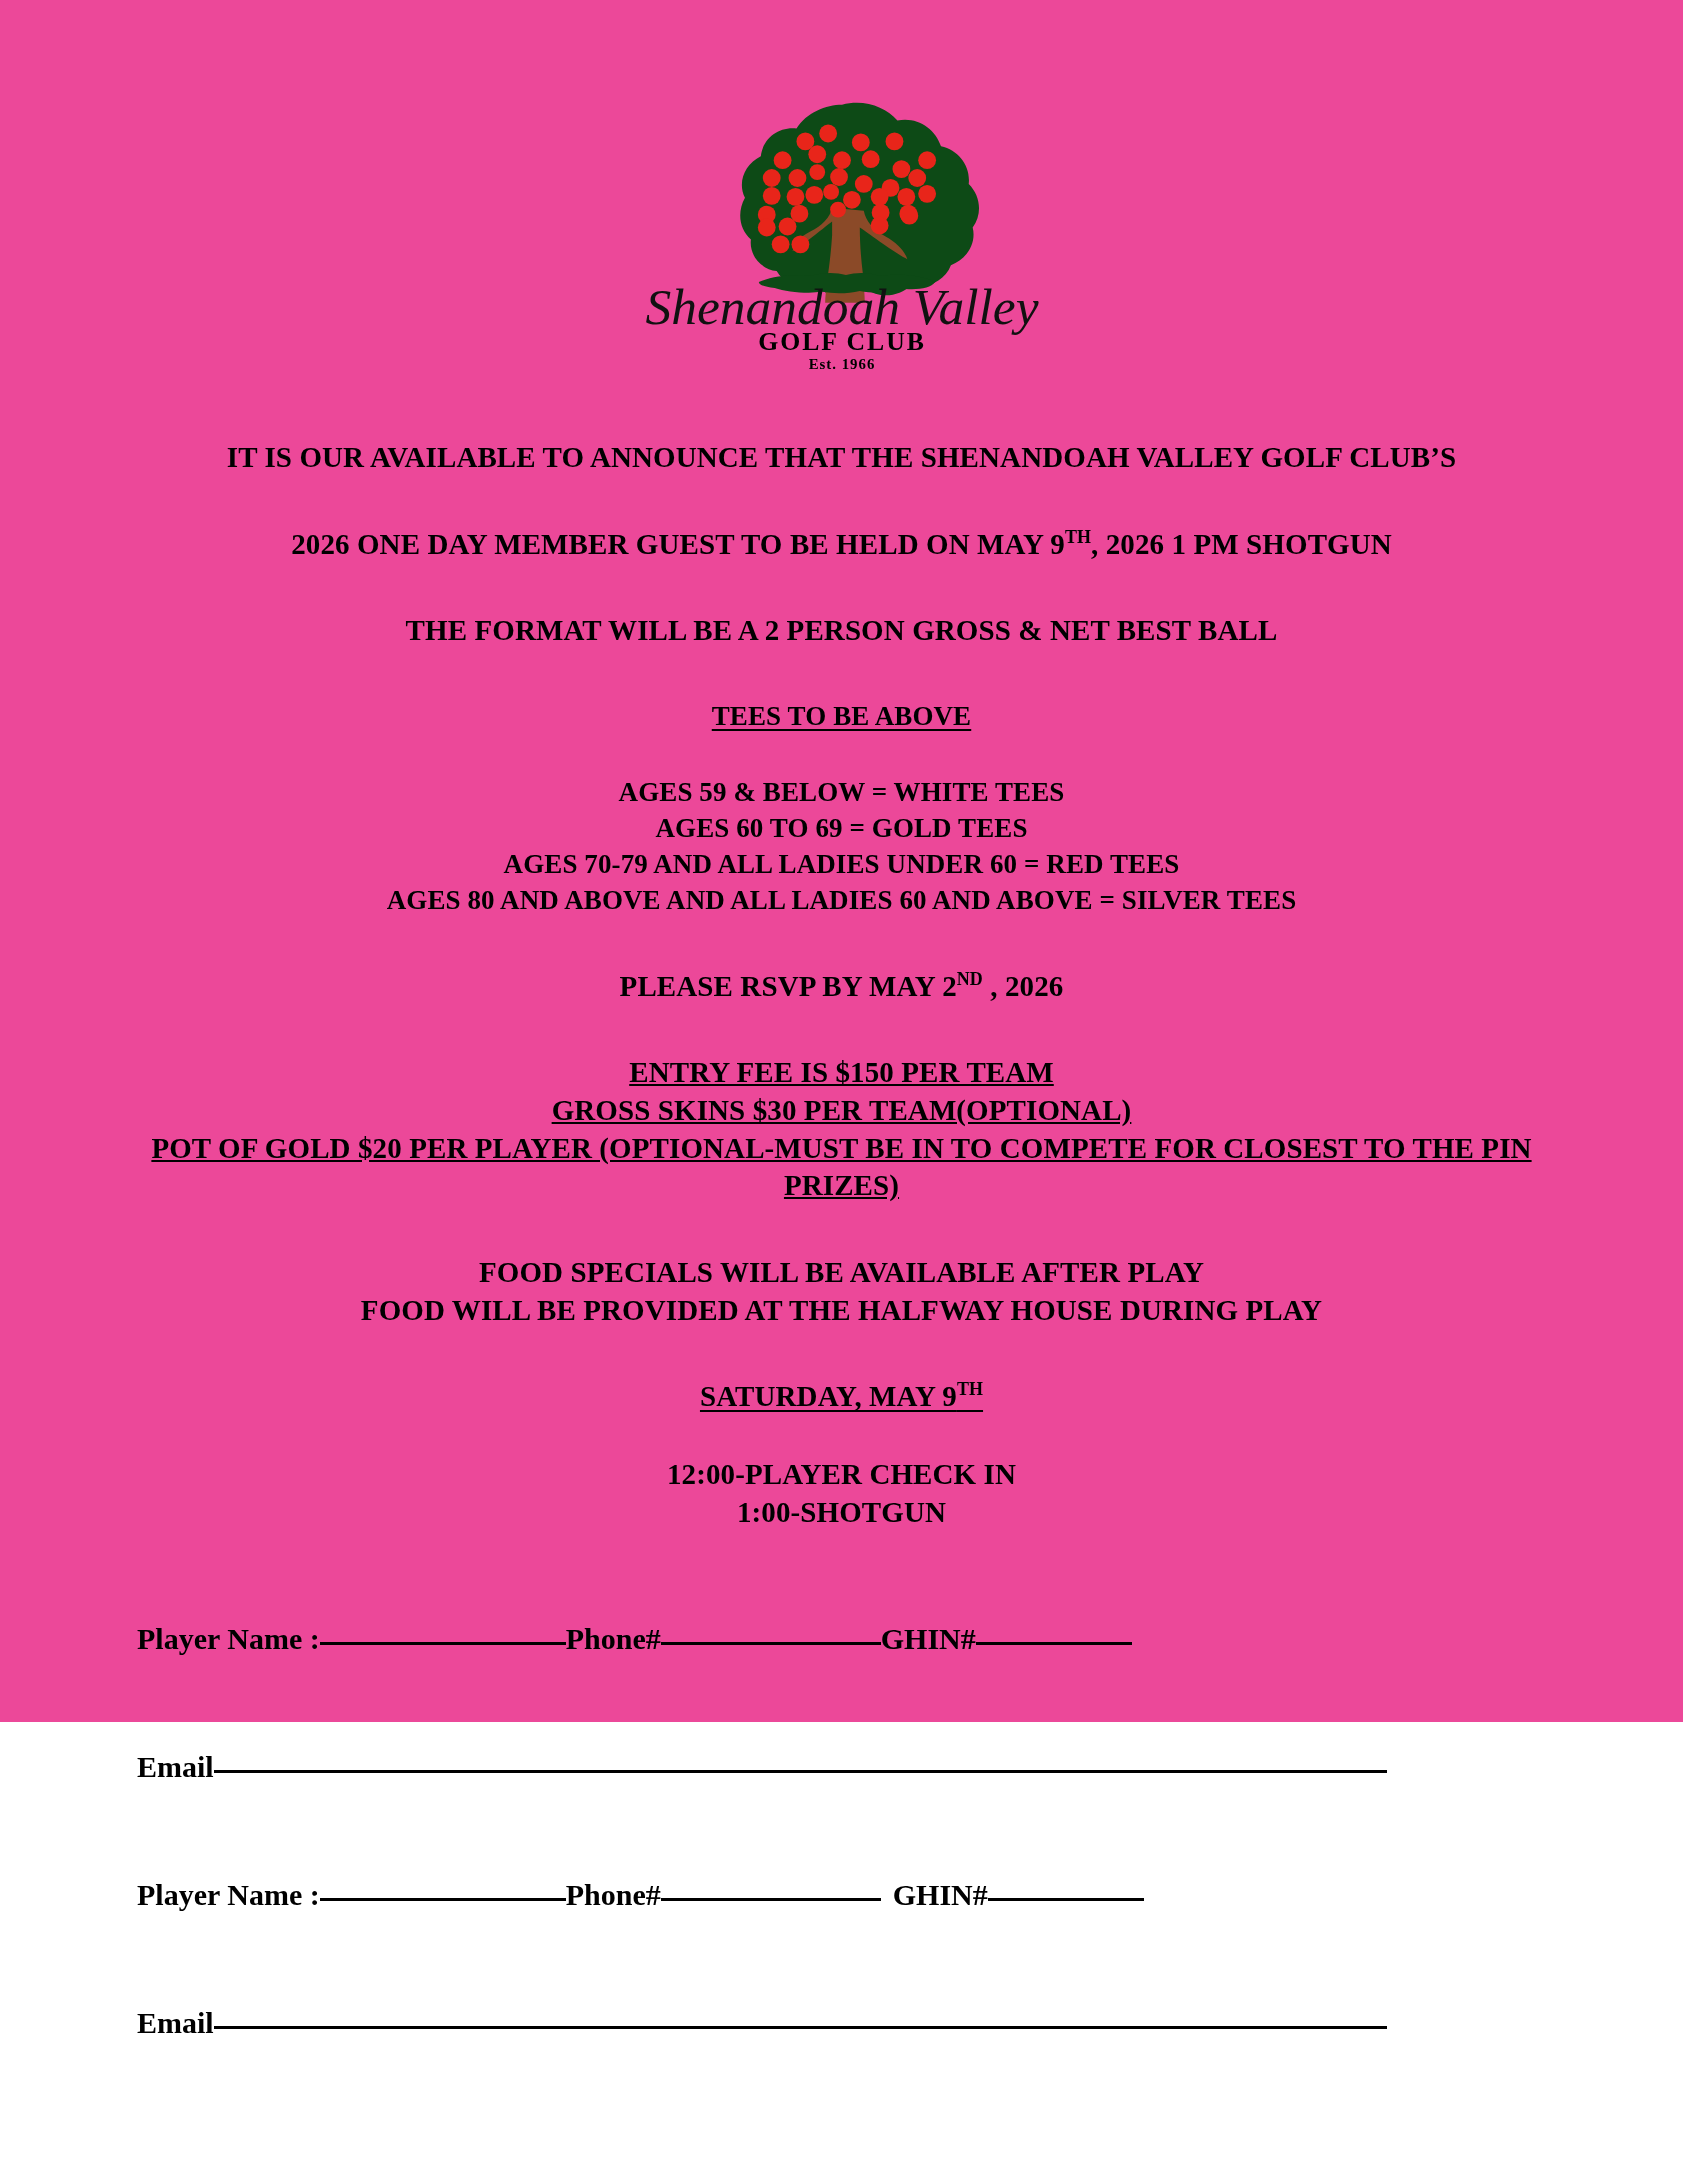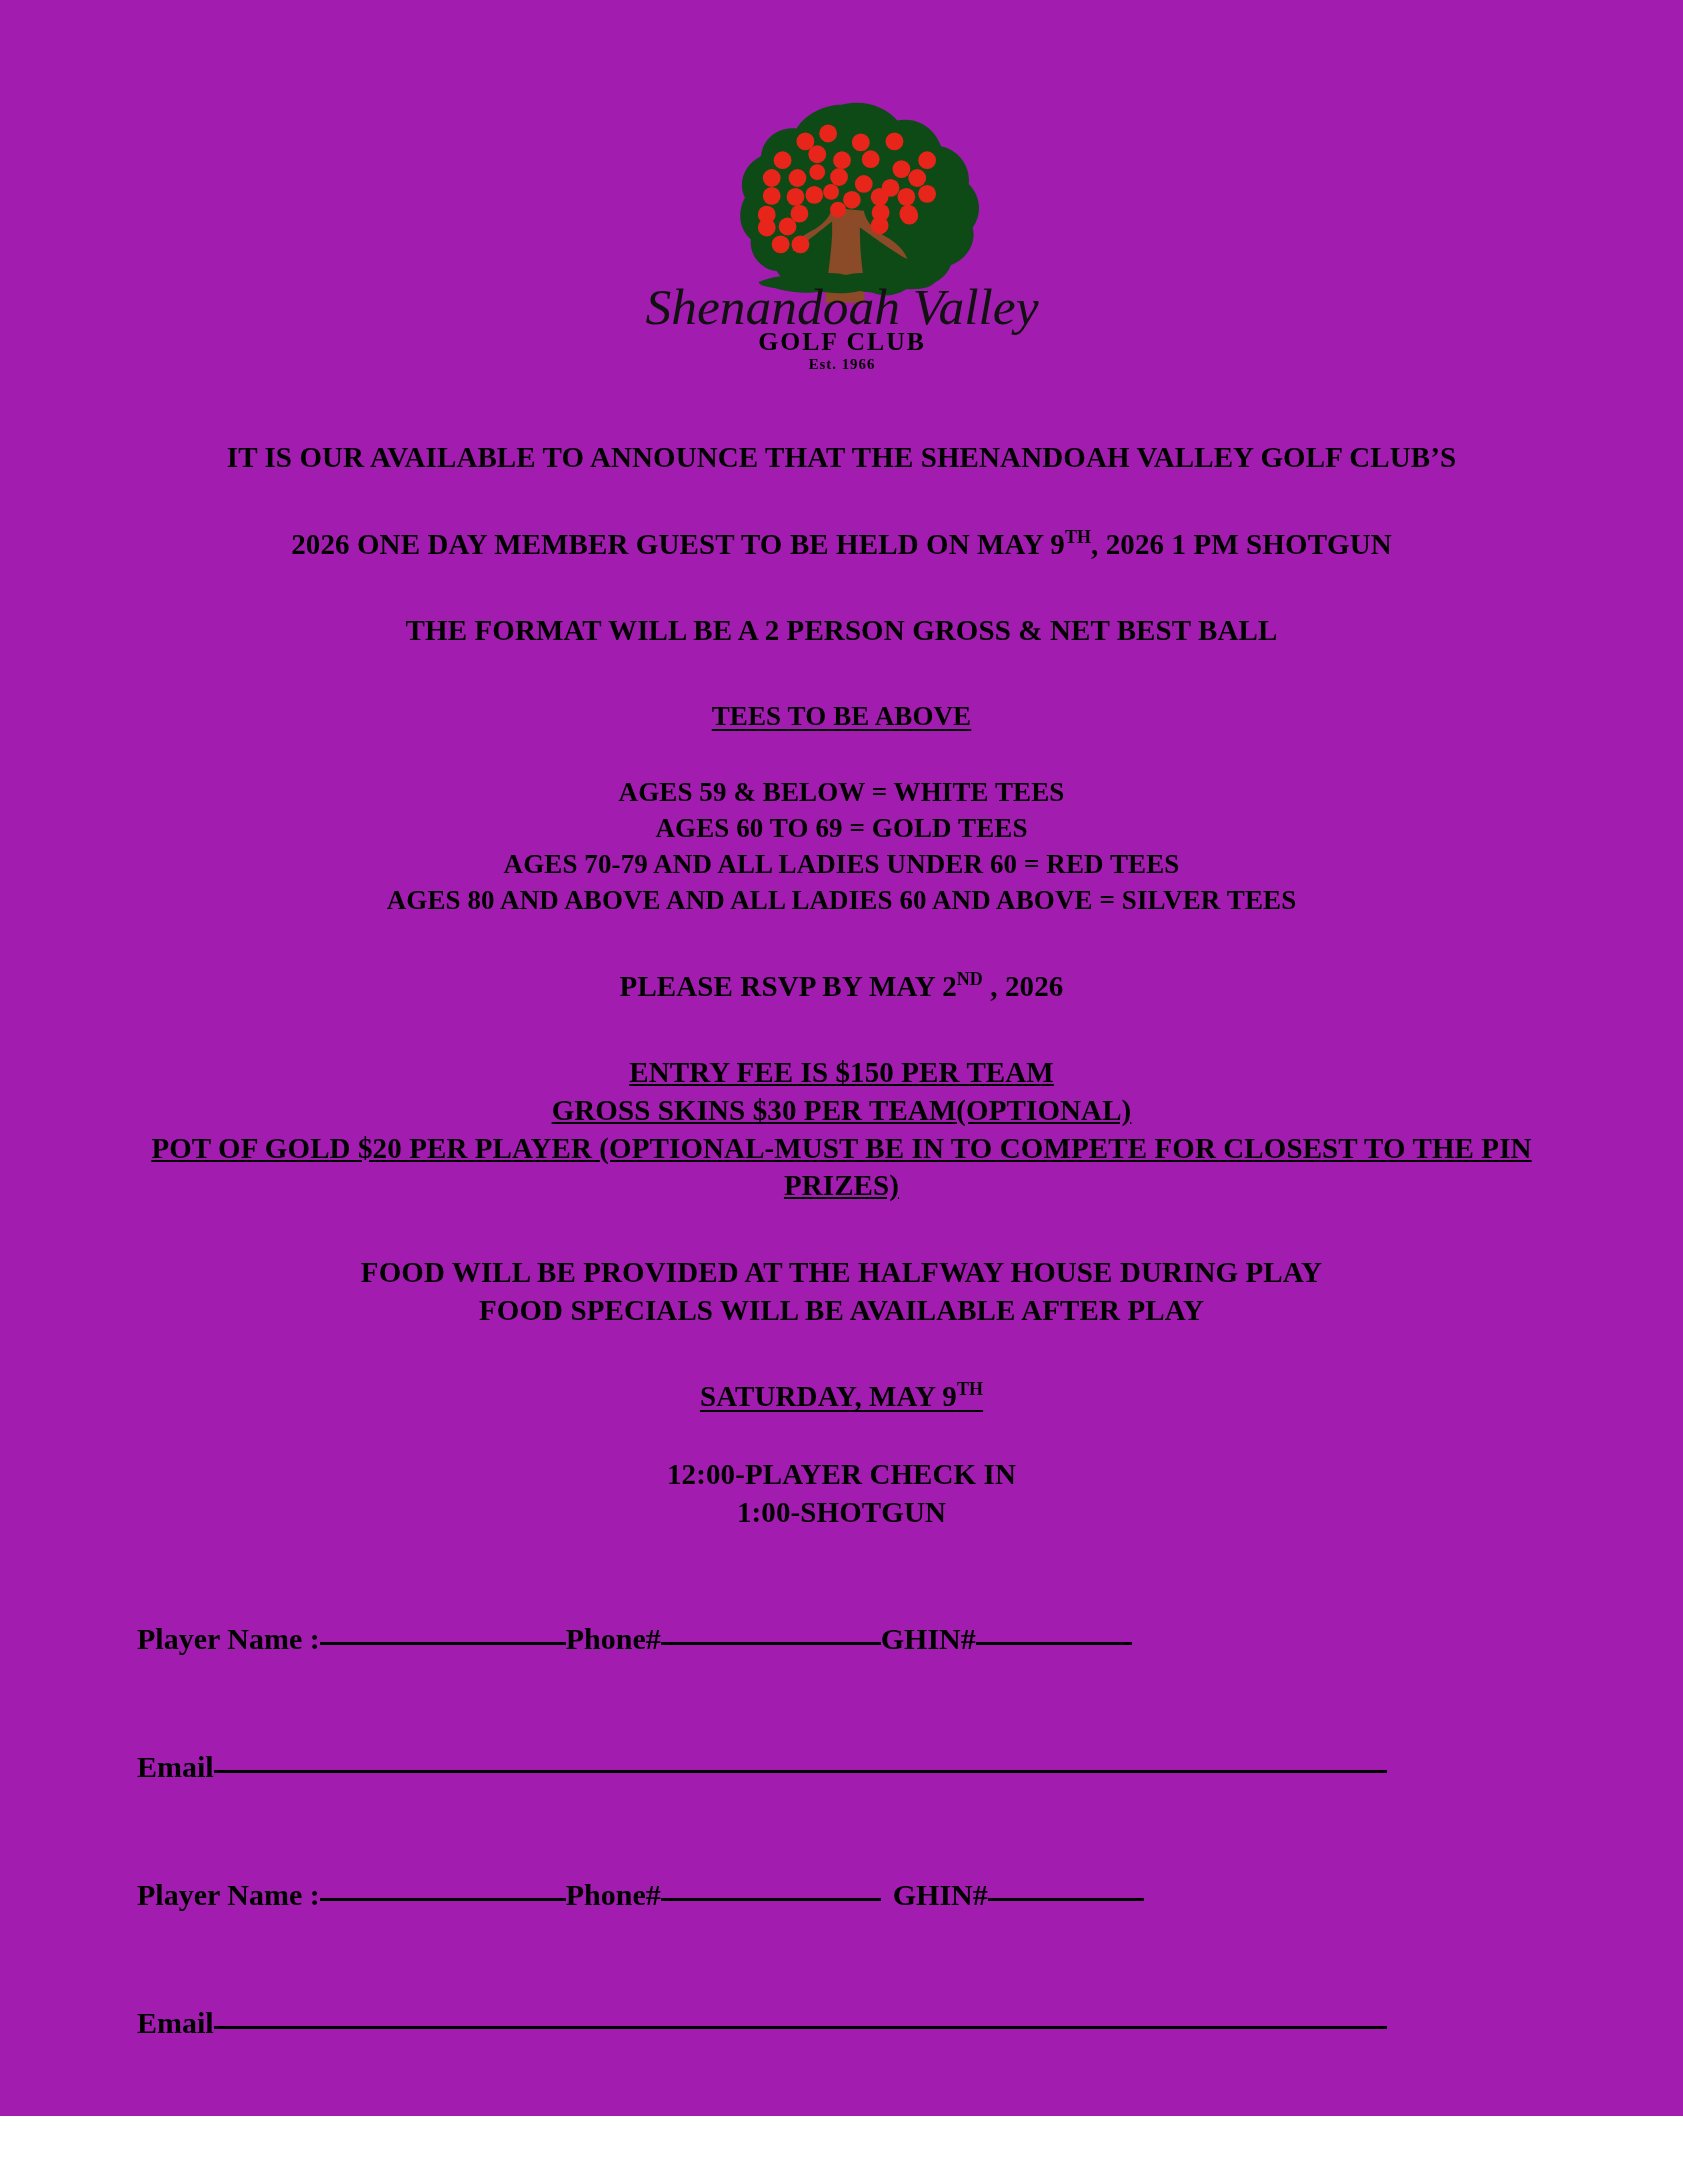--- a/index.html
+++ b/index.html
@@ -11,22 +11,22 @@
     width: 1683px;
     height: 2178px;
     font-family: "Liberation Serif", "DejaVu Serif", serif;
     color: #000000;
     overflow: hidden;
   }
 
   .page {
     position: relative;
     width: 1683px;
-    height: 2116px;
-    background: #a21caf;
+    height: 1722px;
+    background: #ec4899;
     box-sizing: border-box;
   }
 
   
   .logo-block {
     width: 100%;
     padding-top: 81px;
     display: flex;
     flex-direction: column;
     align-items: center;
@@ -234,22 +234,22 @@
 
     <div class="fee-group">
       <div class="line">ENTRY FEE IS $150 PER TEAM</div>
       <div class="line">GROSS SKINS $30 PER TEAM(OPTIONAL)</div>
       <div class="line wrap">POT OF GOLD $20 PER PLAYER (OPTIONAL-MUST BE IN TO COMPETE FOR CLOSEST TO THE PIN PRIZES)</div>
     </div>
 
     <div class="gap-lg"></div>
 
     <div class="food-group">
+      <div class="line">FOOD SPECIALS WILL BE AVAILABLE AFTER PLAY</div>
       <div class="line">FOOD WILL BE PROVIDED AT THE HALFWAY HOUSE DURING PLAY</div>
-      <div class="line">FOOD SPECIALS WILL BE AVAILABLE AFTER PLAY</div>
     </div>
 
     <div class="gap-lg"></div>
 
     <div class="sched-group">
       <div class="line u"><span>SATURDAY, MAY 9</span><sup>TH</sup></div>
       <div class="gap-md"></div>
       <div class="line">12:00-PLAYER CHECK IN</div>
       <div class="line">1:00-SHOTGUN</div>
     </div>

